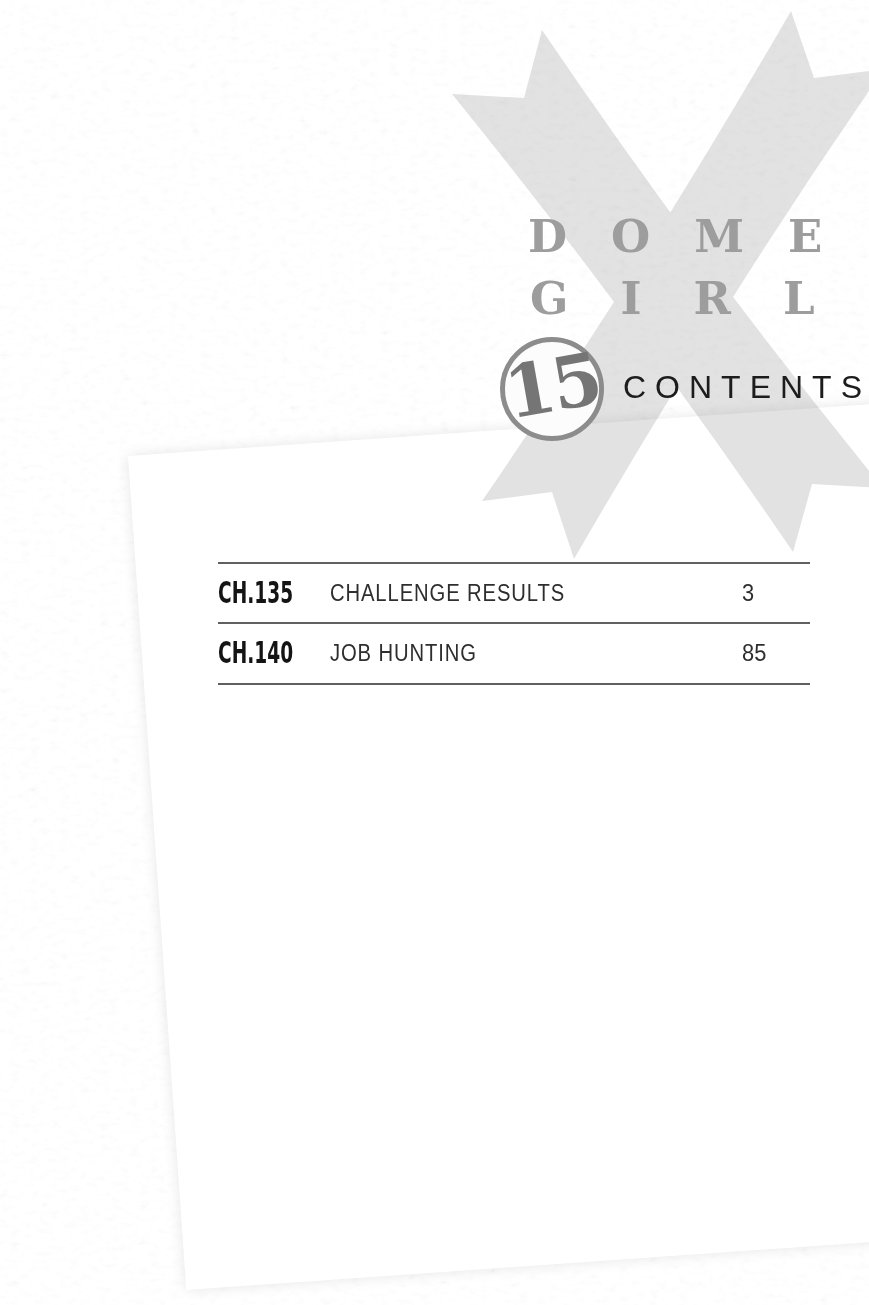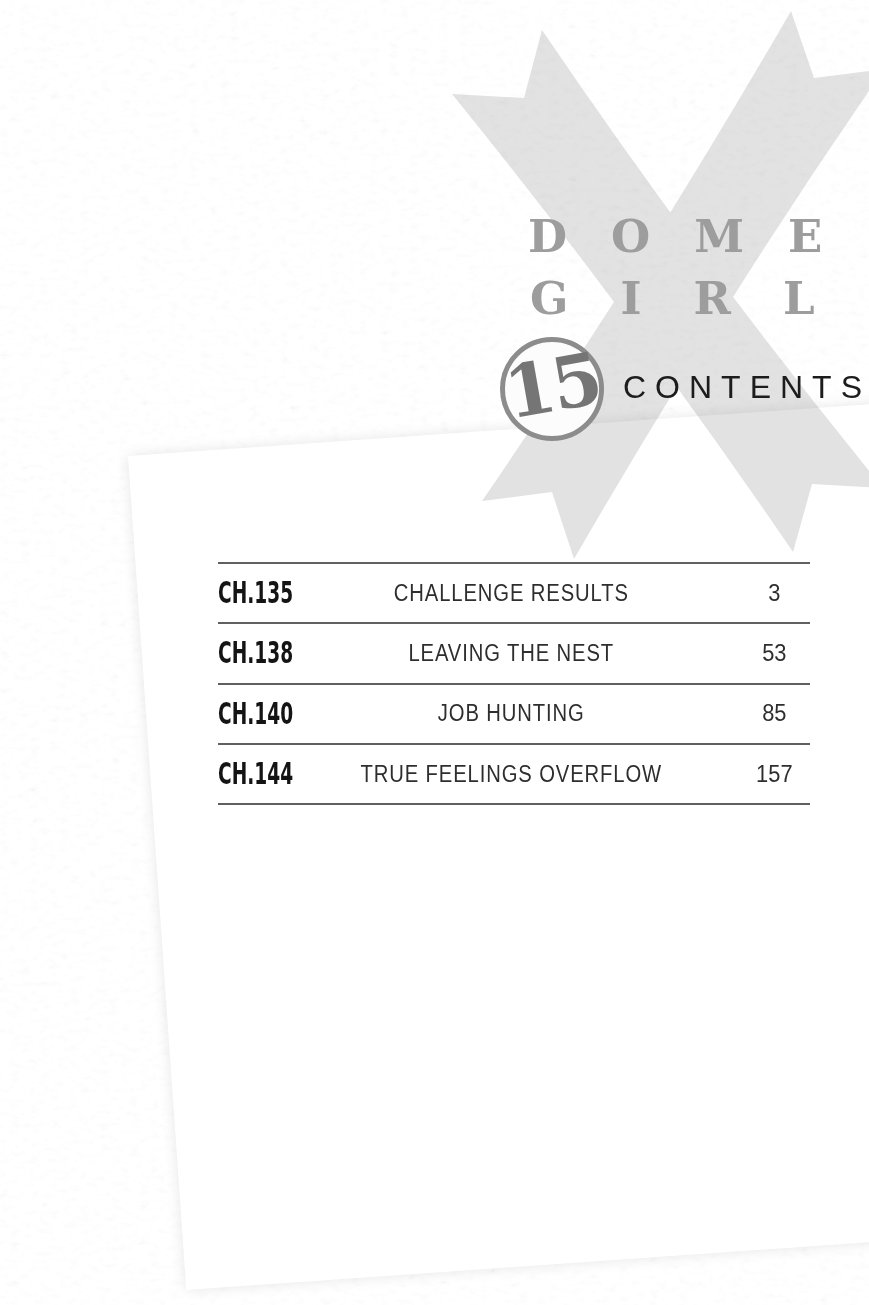--- a/index.html
+++ b/index.html
@@ -13,21 +13,21 @@
   .logo-line{position:absolute;z-index:3;line-height:1;font-weight:bold;color:#9d9d9d;
              font-family:"DejaVu Serif","Liberation Serif",serif;white-space:nowrap;}
   .logo-line1{left:528px;top:214px;font-size:45px;letter-spacing:44px;}
   .logo-line2{left:530px;top:276px;font-size:45px;letter-spacing:52px;}
   .badge{position:absolute;left:500px;top:337px;width:94px;height:94px;border:5px solid #8c8c8c;
          border-radius:50%;background:#fcfcfc;z-index:3;display:flex;align-items:center;justify-content:center;}
   .badge-num{font-family:"DejaVu Serif","Liberation Serif",serif;font-weight:bold;font-size:72px;
              color:#757575;transform:rotate(-10deg);line-height:1;margin-top:-6px;letter-spacing:-3px;}
   .contents-label{position:absolute;left:623px;top:371px;z-index:3;font-size:32px;letter-spacing:9px;
                   color:#1c1c1c;line-height:1;white-space:nowrap;}
-  .toc{position:absolute;left:218px;top:562px;width:592px;z-index:4;border-bottom:2px solid #606060;text-align:center;}
+  .toc{position:absolute;left:218px;top:562px;width:592px;z-index:4;border-bottom:2px solid #606060;}
   .toc-row{display:grid;grid-template-columns:112px 1fr 68px;align-items:center;height:60.3px;
            border-top:2px solid #606060;box-sizing:border-box;}
   .ch{font-family:"DejaVu Sans","Liberation Sans",sans-serif;font-weight:800;font-size:30px;color:#141414;
       transform:scaleX(0.62);transform-origin:left center;white-space:nowrap;line-height:1;}
   .ttl{font-size:23px;color:#2e2e2e;letter-spacing:1px;transform:scaleX(0.88);transform-origin:left center;
        white-space:nowrap;line-height:1;}
   .pg{font-size:23px;color:#2e2e2e;transform:scaleX(0.95);transform-origin:left center;line-height:1;}
 </style>
 </head>
 <body>
@@ -64,29 +64,19 @@
 
   <div class="contents-label">CONTENTS</div>
 
   <div class="toc">
     <div class="toc-row">
       <span class="ch">CH.135</span>
       <span class="ttl">CHALLENGE RESULTS</span>
       <span class="pg">3</span>
     </div>
     <div class="toc-row">
-      <span class="ch">CH.138</span>
-      <span class="ttl">LEAVING THE NEST</span>
-      <span class="pg">53</span>
-    </div>
-    <div class="toc-row">
       <span class="ch">CH.140</span>
       <span class="ttl">JOB HUNTING</span>
       <span class="pg">85</span>
-    </div>
-    <div class="toc-row">
-      <span class="ch">CH.144</span>
-      <span class="ttl">TRUE FEELINGS OVERFLOW</span>
-      <span class="pg">157</span>
     </div>
   </div>
 
 </div>
 
 </body></html>

